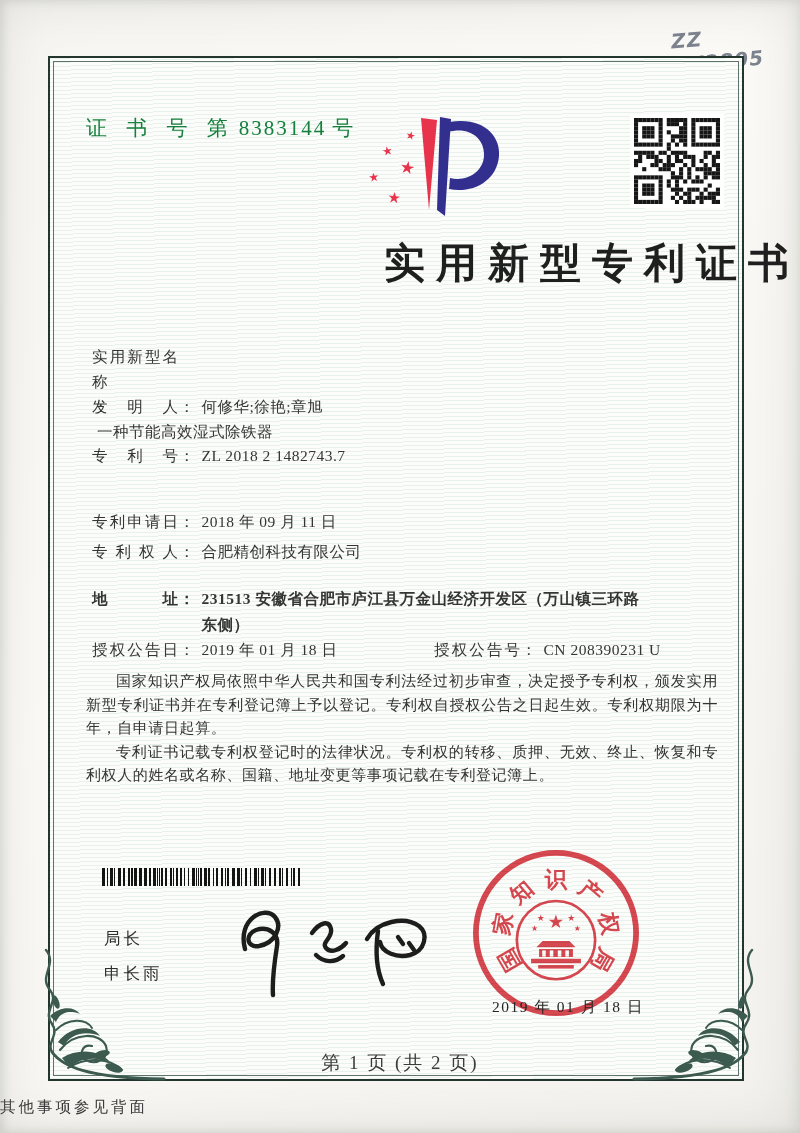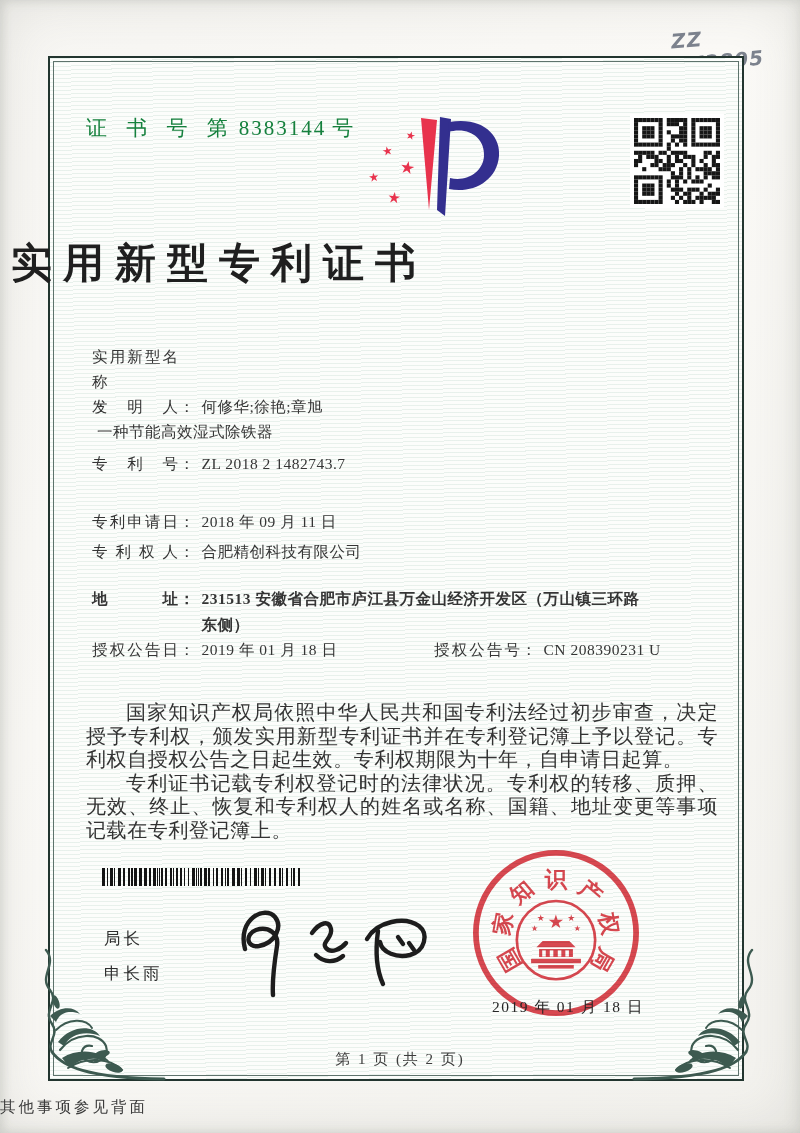--- a/index.html
+++ b/index.html
@@ -28,53 +28,53 @@
   .cert-no { position:absolute; left:86px; top:114px; font-size:21px; color:#15803d; }
   .cert-no .sp { letter-spacing:7px; }
   .cert-no .num { letter-spacing:2px; margin-left:4px; }
   .cert-no .suf { margin-left:6px; }
 
   .logo { position:absolute; left:345px; top:110px; width:165px; height:112px; }
   .qr { position:absolute; left:630px; top:114px; width:94px; height:94px; background:#fff; padding:4px; }
 
   .title {
     position:absolute; left:0; top:236px; width:100%;
-    text-align:left; font-size:41px; font-weight:600;
+    text-align:right; font-size:41px; font-weight:600;
     letter-spacing:11px; color:#1f1f1f; text-indent:11px;
   }
 
   .rows { position:absolute; left:92px; top:344px; width:640px; font-size:15.5px; color:#353535; }
   .frow { position:absolute; left:0; display:flex; line-height:25px; }
   .flabel { display:inline-block; width:86px; text-align:justify; text-align-last:justify; }
   .fcolon { margin:0 2px 0 1px; }
   .fvalue { margin-left:5px; letter-spacing:.5px; }
-  .r0{top:0;flex-direction:column;} .r1{top:50px;} .r2{top:99px;margin-top:8px;} .r3{top:147px;margin-top:18px;} .r4{top:195px;}
+  .r0{top:0;flex-direction:column;} .r1{top:50px;} .r2{top:99px;} .r3{top:147px;margin-top:18px;} .r4{top:195px;}
   .r5{top:242px;font-weight:bold;} .r5 .fvalue{max-width:445px; line-height:25.5px;}
   .r6{top:293px; width:640px;}
   .grant-no { position:absolute; left:342px; top:0; display:flex; }
 
   .paras {
     position:absolute; left:86px; top:670px; width:632px;
-    font-size:20px; line-height:23.6px; text-align:justify;
-    letter-spacing:.6px; color:#333;margin-top:31px;
+    font-size:15px; line-height:23.6px; text-align:justify;
+    letter-spacing:.6px; color:#333;
   }
   .paras p { text-indent:2em; margin:0; }
 
   .barcode { position:absolute; left:102px; top:868px; width:202px; height:18px; }
 
   .signer { position:absolute; left:104px; top:928px; font-size:16.5px; color:#2f2f2f; }
   .signer div { margin-bottom:13px; letter-spacing:3px; }
   .signature { position:absolute; left:215px; top:891px; width:228px; height:110px; }
 
   .seal { position:absolute; left:467px; top:844px; width:178px; height:178px;
           mix-blend-mode:multiply; opacity:.93; }
   .seal-date { position:absolute; left:492px; top:997px; font-size:15.5px; letter-spacing:1.5px; color:#262626; }
 
   .page-footer { position:absolute; left:0; top:1050px; width:100%; text-align:center;
-                 font-size:15px; letter-spacing:2px; color:#3c3c3c; }
+                 font-size:19px; letter-spacing:2px; color:#3c3c3c; }
   .back-note { position:absolute; left:0; top:1097px; width:100%; text-align:left;
                font-size:15.5px; letter-spacing:3px; color:#3a3a3a; }
 
   .annotation {
     position:absolute; left:672px; top:24px; transform:rotate(-5deg);
     font-family:"DejaVu Sans",sans-serif; font-size:20px; font-weight:600;
     color:#7c828d; letter-spacing:1px; font-style:italic;
   }
 
   .ornament { position:absolute; width:152px; height:148px; top:946px; }

